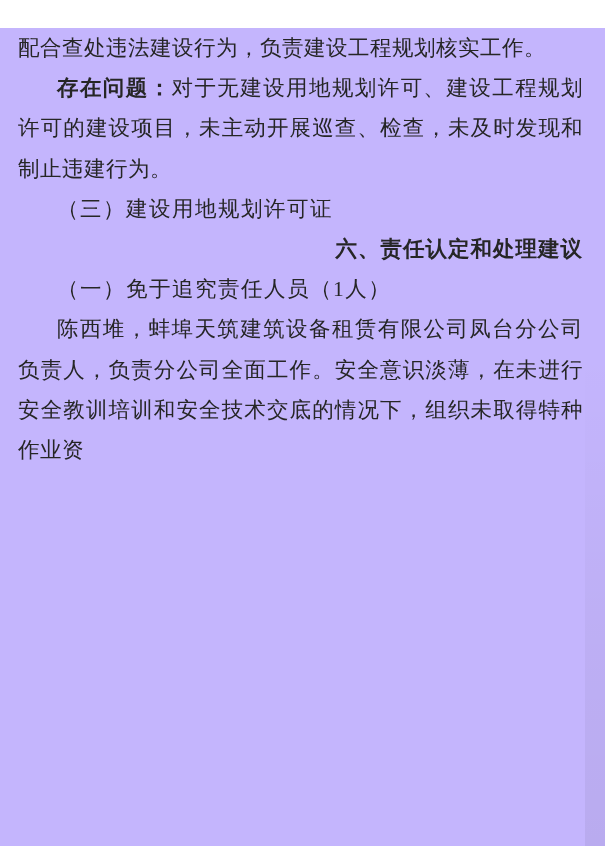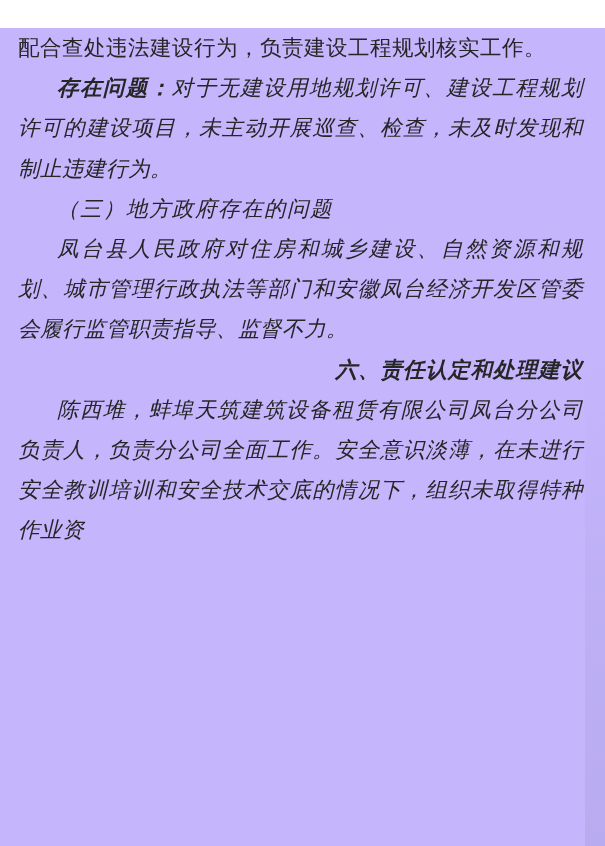--- a/index.html
+++ b/index.html
@@ -30,21 +30,20 @@
     margin: 0;
     padding: 0;
     font-size: 21.5px;
     line-height: 40.2px;
     text-align: justify;
     text-justify: inter-character;
     letter-spacing: 0.5px;
   }
   .doc p.ind {
     text-indent: 39px;
-    font-style: italic;
   }
   .doc b.lead {
     font-weight: 700;
   }
   
   .doc p.hei {
     font-family: "Liberation Sans", "DejaVu Sans", sans-serif;
     font-weight: 700;
     letter-spacing: 1px;
     text-align: right;
@@ -75,30 +74,30 @@
   </p>
 
   <p class="ind">
     <b class="lead">存在问题：</b><span>对于无建设用地规划许可、建设工程规划许可的建设项目，未主动开展巡查、检查，未及时发现和制止违建行为。</span>
   </p>
 
 
 
 
   <p class="ind kai">
-    <span>（三）地方政府存在的问题</span>
+    <span>（三）建设用地规划许可证</span>
   </p>
 
-  <p class="ind">
-    <span>凤台县人民政府对住房和城乡建设、自然资源和规划、城市管理行政执法等部门和安徽凤台经济开发区管委会履行监管职责指导、监督不力。</span>
-  </p>
 
   <p class="ind hei">
     <span>六、责任认定和处理建议</span>
   </p>
 
+  <p class="ind kai">
+    <span>（一）免于追究责任人员（1人）</span>
+  </p>
 
   <p class="ind">
     <span>陈西堆，蚌埠天筑建筑设备租赁有限公司凤台分公司负责人，负责分公司全面工作。安全意识淡薄，在未进行安全教训培训和安全技术交底的情况下，组织未取得特种作业资</span>
   </p>
 
   <div class="edge-shade"></div>
 </div>
 
 </body></html>

